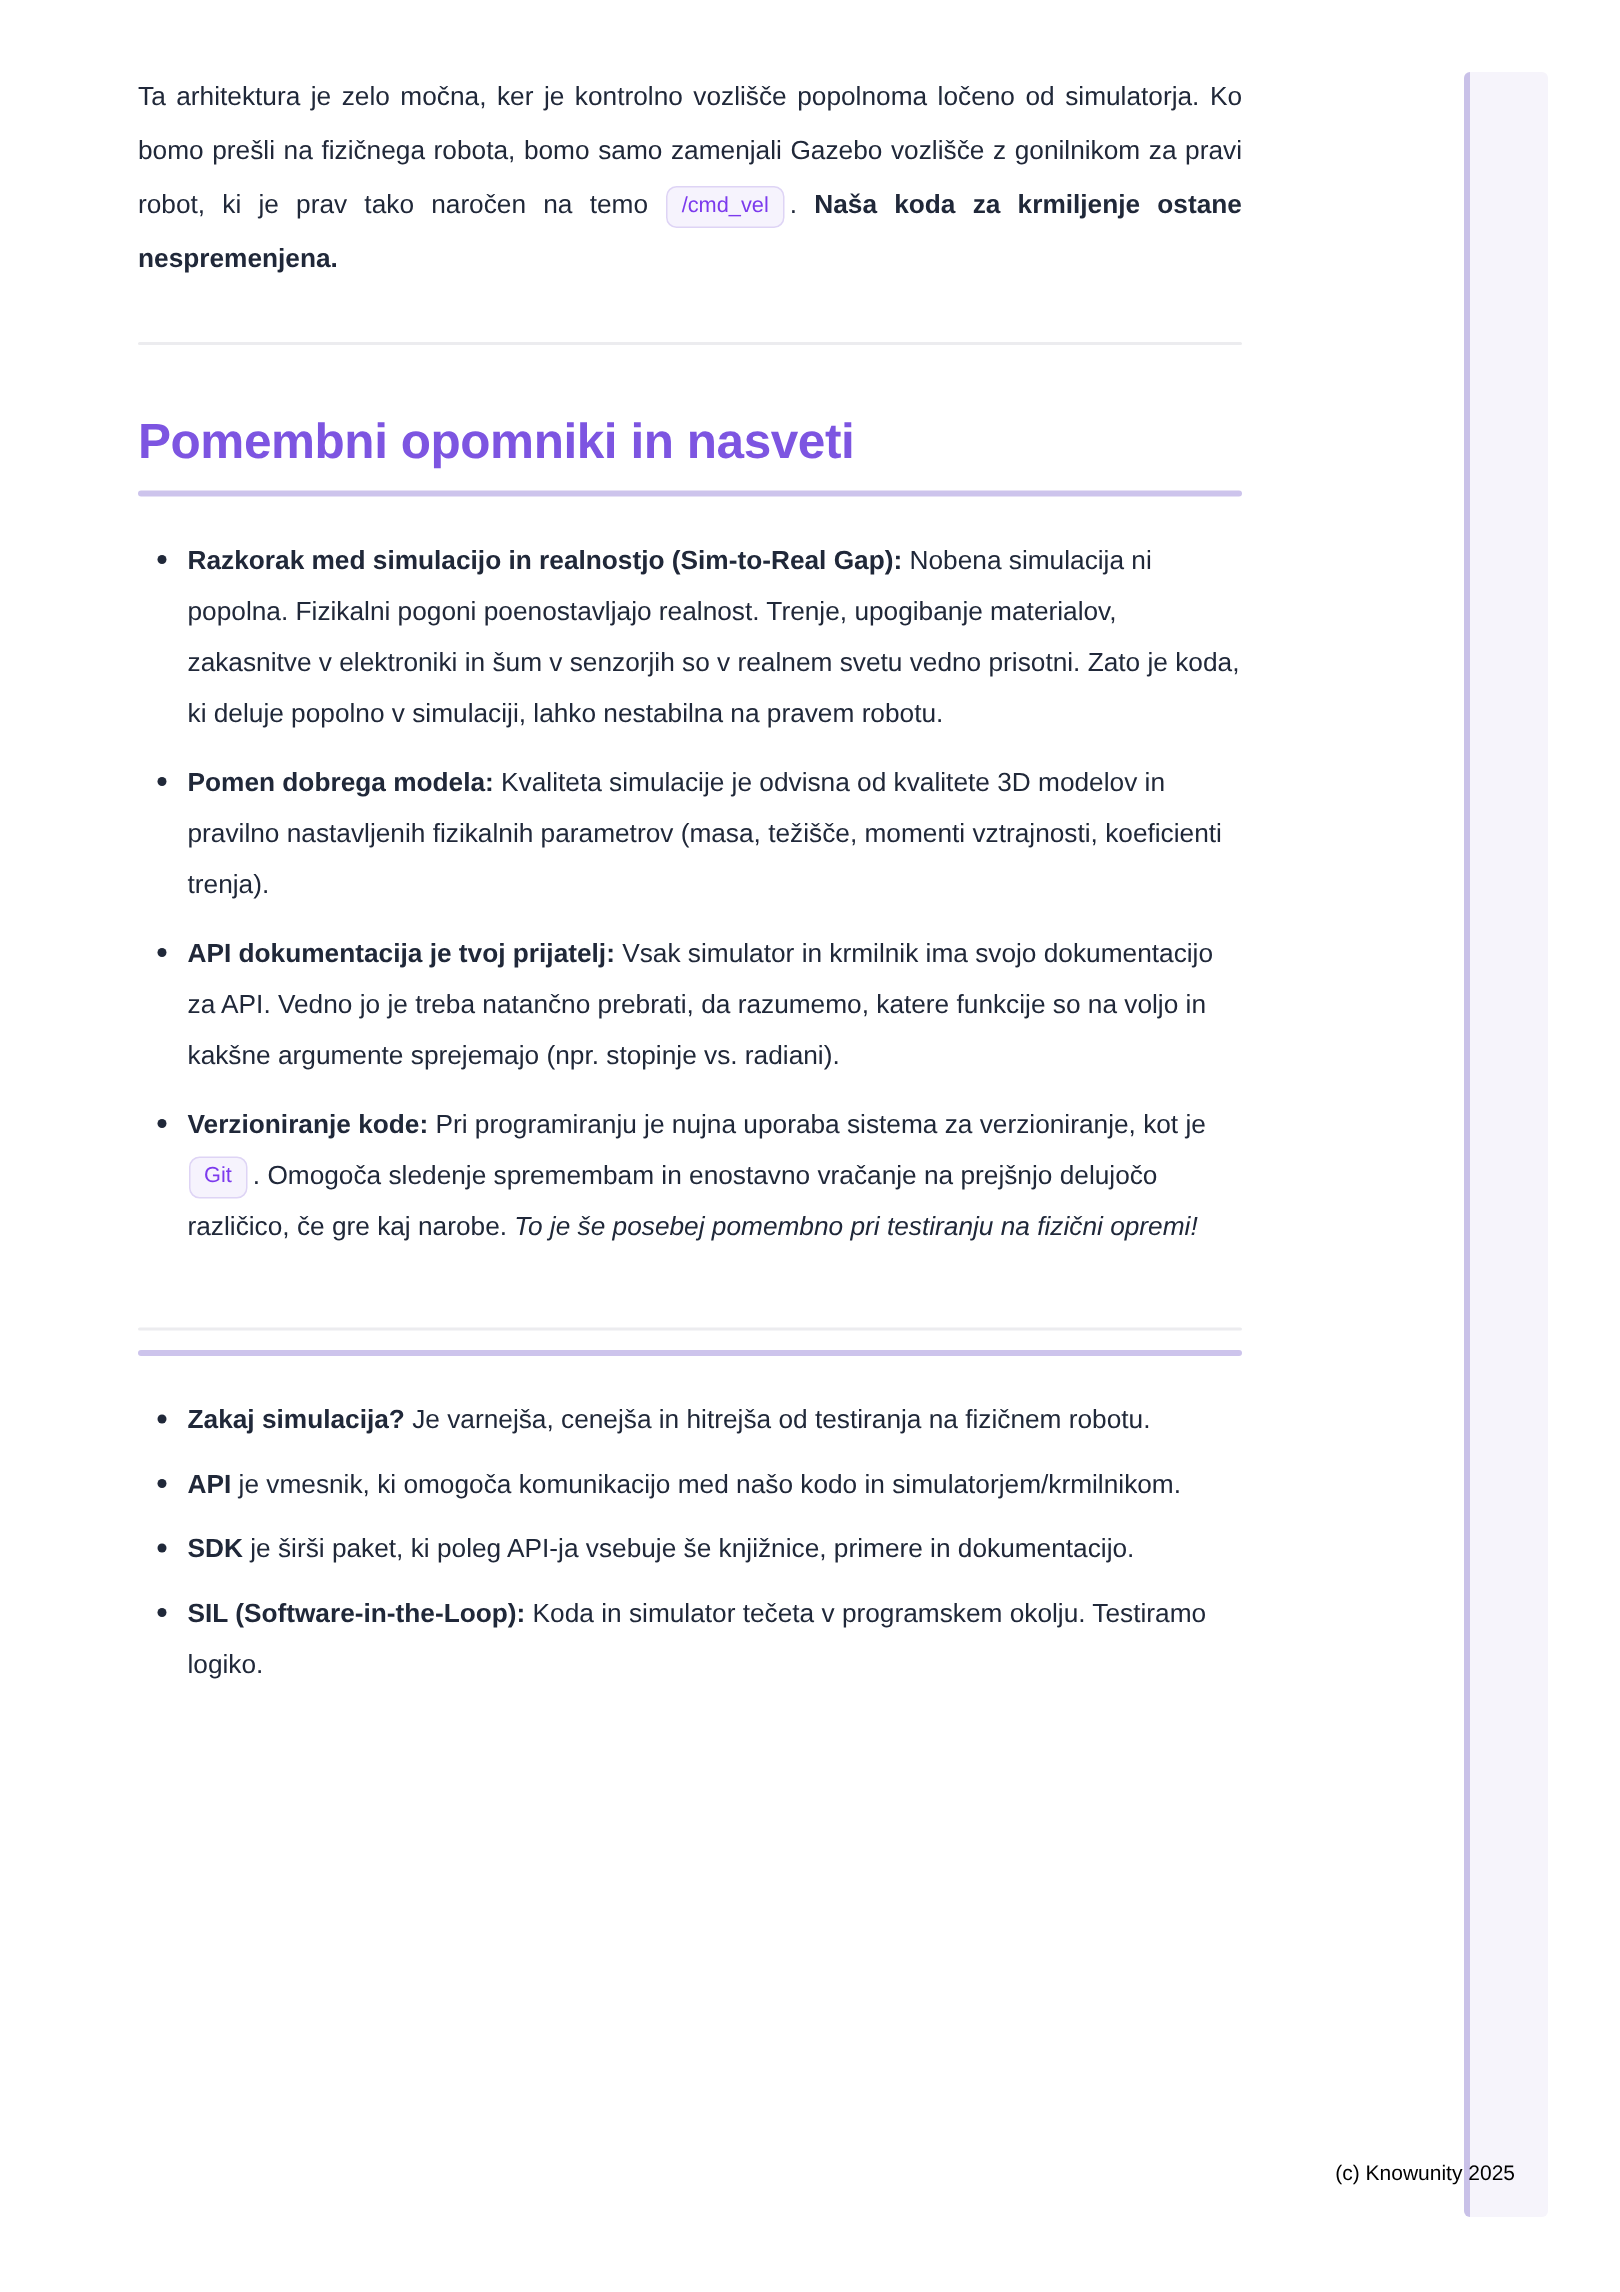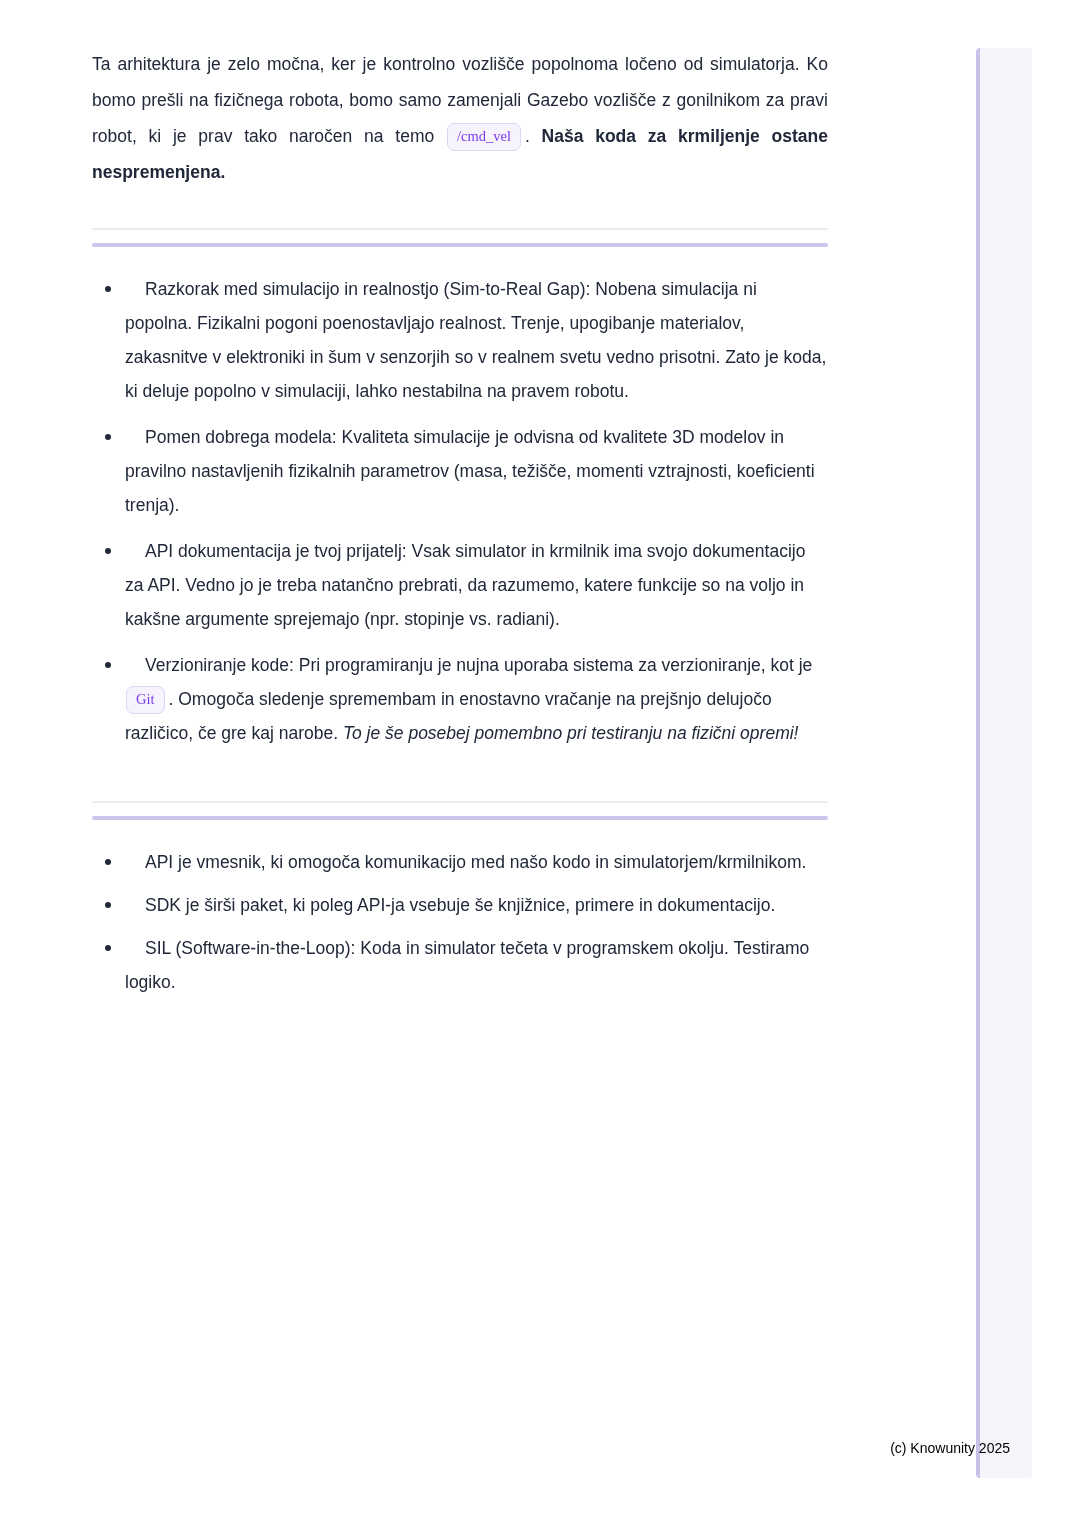--- a/index.html
+++ b/index.html
@@ -19,21 +19,21 @@
   .intro {
     margin: 0;
     padding-top: 46px;
     font-size: 17.5px;
     line-height: 36px;
     text-align: justify;
     color: #202839;
   }
   .intro .bold-conclusion { font-weight: 700; }
   .code-chip {
-    font-family: Liberation Serif, serif;
+    font-family: Liberation Sans, sans-serif;
     font-size: 14.5px;
     color: #7c3aed;
     background: #f6f3fd;
     border: 1px solid #ded4f5;
     border-radius: 7px;
     padding: 2px 9px 3px 9px;
     margin: 0 4px 0 1px;
     display: inline-block;
     line-height: 21px;
     vertical-align: 1px;
@@ -74,21 +74,21 @@
   .bullet-list li::before {
     content: "";
     position: absolute;
     left: 13px; top: 14px;
     width: 6px; height: 6px;
     border-radius: 50%;
     background: #202839;
   }
   .list-reminders li { margin-bottom: 12px; }
   .list-summary  li { margin-bottom: 9px; }
-  .lead { font-weight: 400; margin-left: 20px; }
+  .lead { font-weight: 700; }
   .italic-note { font-style: italic; }
   .side-scrollbar {
     position: absolute;
     left: 976px; top: 48px;
     width: 52px; height: 1430px;
     background: #f6f4fb;
     border-left: 4px solid #c9c1e8;
     border-radius: 4px;
     z-index: 1;
   }
@@ -102,34 +102,36 @@
 </style>
 </head>
 <body>
 
 <div class="page">
 
   <p class="intro"><span>Ta arhitektura je zelo močna, ker je kontrolno vozlišče popolnoma ločeno od simulatorja. Ko bomo prešli na fizičnega robota, bomo samo zamenjali Gazebo vozlišče z gonilnikom za pravi robot, ki je prav tako naročen na temo</span> <span class="code-chip">/cmd_vel</span><span>. </span><span class="bold-conclusion">Naša koda za krmiljenje ostane nespremenjena.</span></p>
 
   <hr class="divider">
 
+  <h2 class="section-heading">Pomembni opomniki in nasveti</h2>
   <div class="heading-underline"></div>
 
   <ul class="bullet-list list-reminders">
     <li><span class="lead">Razkorak med simulacijo in realnostjo (Sim-to-Real Gap):</span><span> Nobena simulacija ni popolna. Fizikalni pogoni poenostavljajo realnost. Trenje, upogibanje materialov, zakasnitve v elektroniki in šum v senzorjih so v realnem svetu vedno prisotni. Zato je koda, ki deluje popolno v simulaciji, lahko nestabilna na pravem robotu.</span></li>
     <li><span class="lead">Pomen dobrega modela:</span><span> Kvaliteta simulacije je odvisna od kvalitete 3D modelov in pravilno nastavljenih fizikalnih parametrov (masa, težišče, momenti vztrajnosti, koeficienti trenja).</span></li>
     <li><span class="lead">API dokumentacija je tvoj prijatelj:</span><span> Vsak simulator in krmilnik ima svojo dokumentacijo za API. Vedno jo je treba natančno prebrati, da razumemo, katere funkcije so na voljo in kakšne argumente sprejemajo (npr. stopinje vs. radiani).</span></li>
     <li><span class="lead">Verzioniranje kode:</span><span> Pri programiranju je nujna uporaba sistema za verzioniranje, kot je</span> <span class="code-chip">Git</span><span>. Omogoča sledenje spremembam in enostavno vračanje na prejšnjo delujočo različico, če gre kaj narobe. </span><span class="italic-note">To je še posebej pomembno pri testiranju na fizični opremi!</span></li>
   </ul>
 
   <hr class="divider">
 
   <div class="heading-underline"></div>
 
   <ul class="bullet-list list-summary">
+    <li><span class="lead">Zakaj simulacija?</span><span> Je varnejša, cenejša in hitrejša od testiranja na fizičnem robotu.</span></li>
     <li><span class="lead">API</span><span> je vmesnik, ki omogoča komunikacijo med našo kodo in simulatorjem/krmilnikom.</span></li>
     <li><span class="lead">SDK</span><span> je širši paket, ki poleg API-ja vsebuje še knjižnice, primere in dokumentacijo.</span></li>
     <li><span class="lead">SIL (Software-in-the-Loop):</span><span> Koda in simulator tečeta v programskem okolju. Testiramo logiko.</span></li>
   </ul>
 
 </div>
 
 <div class="side-scrollbar"></div>
 
 <div class="footer-credit">(c) Knowunity 2025</div>

